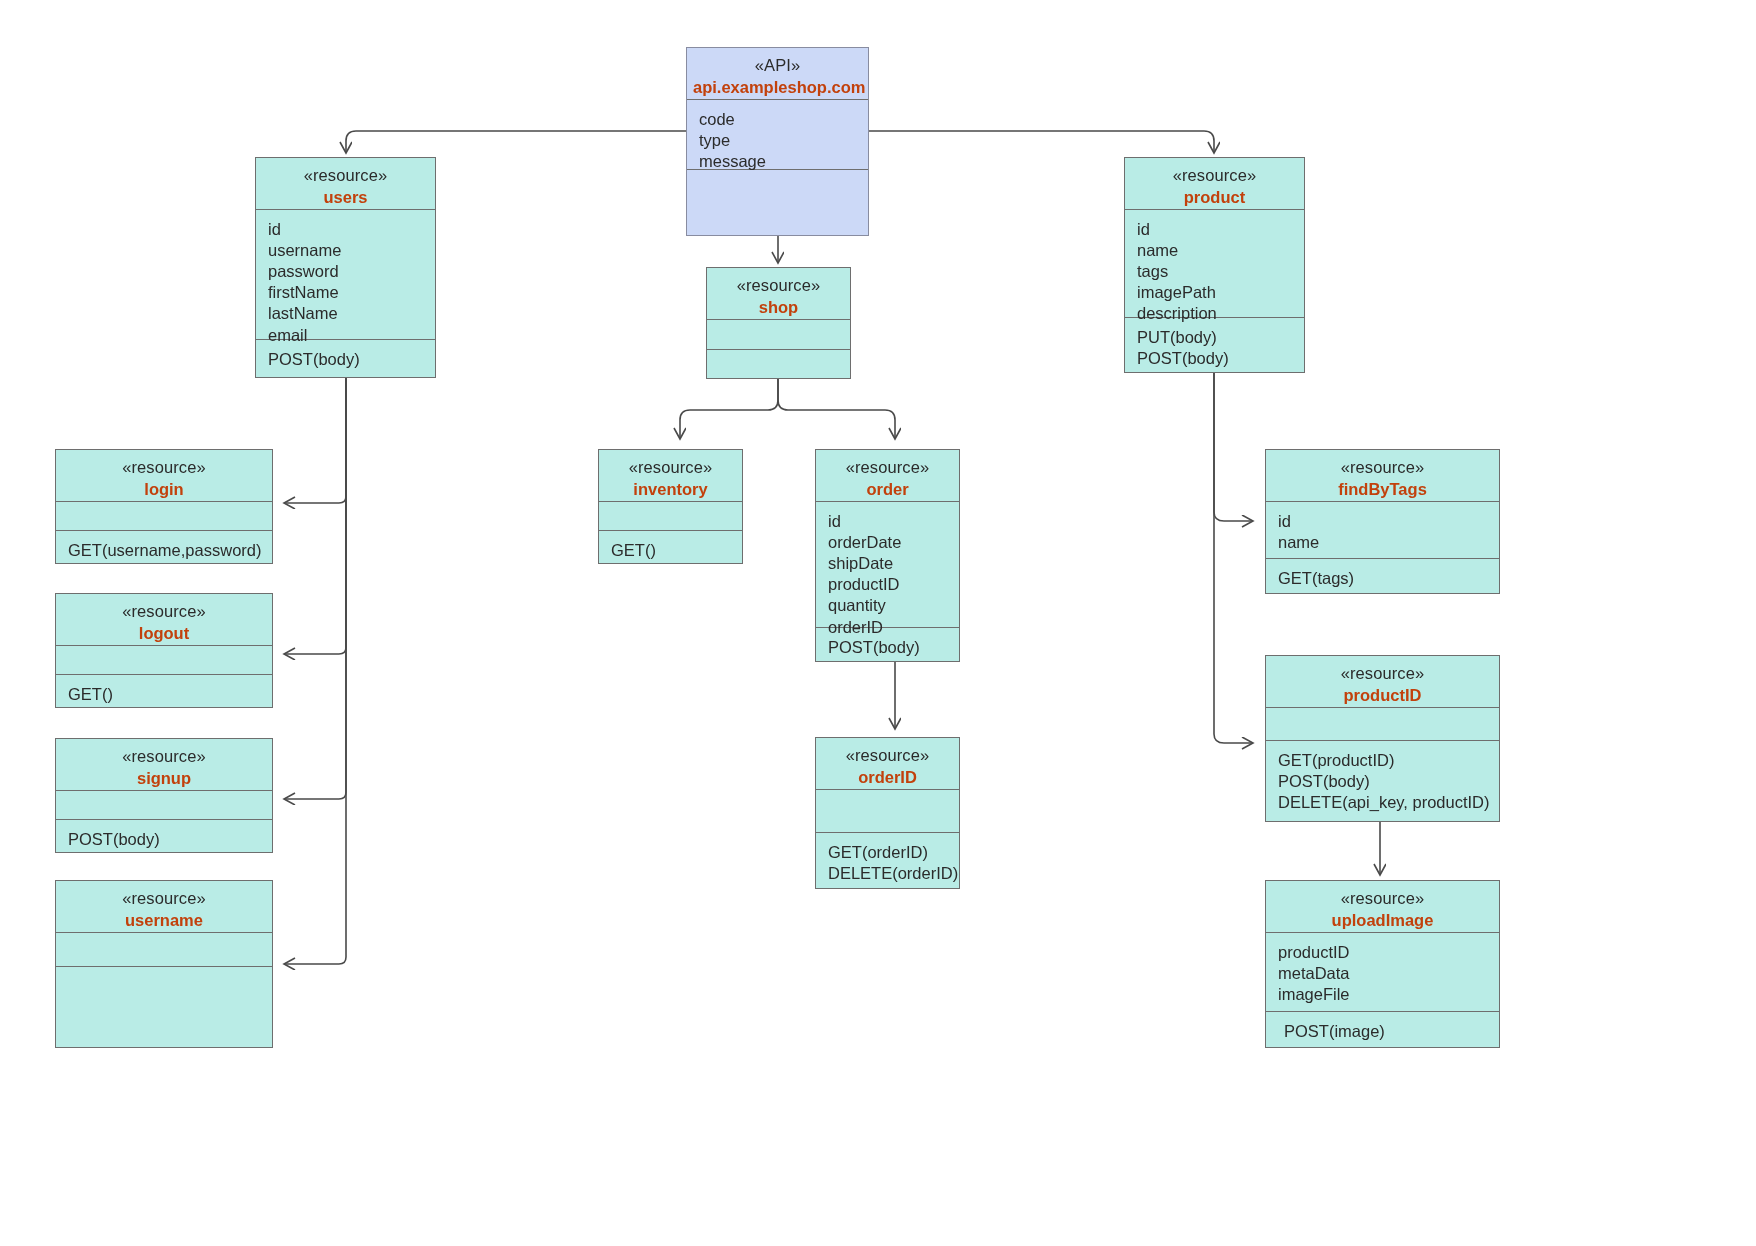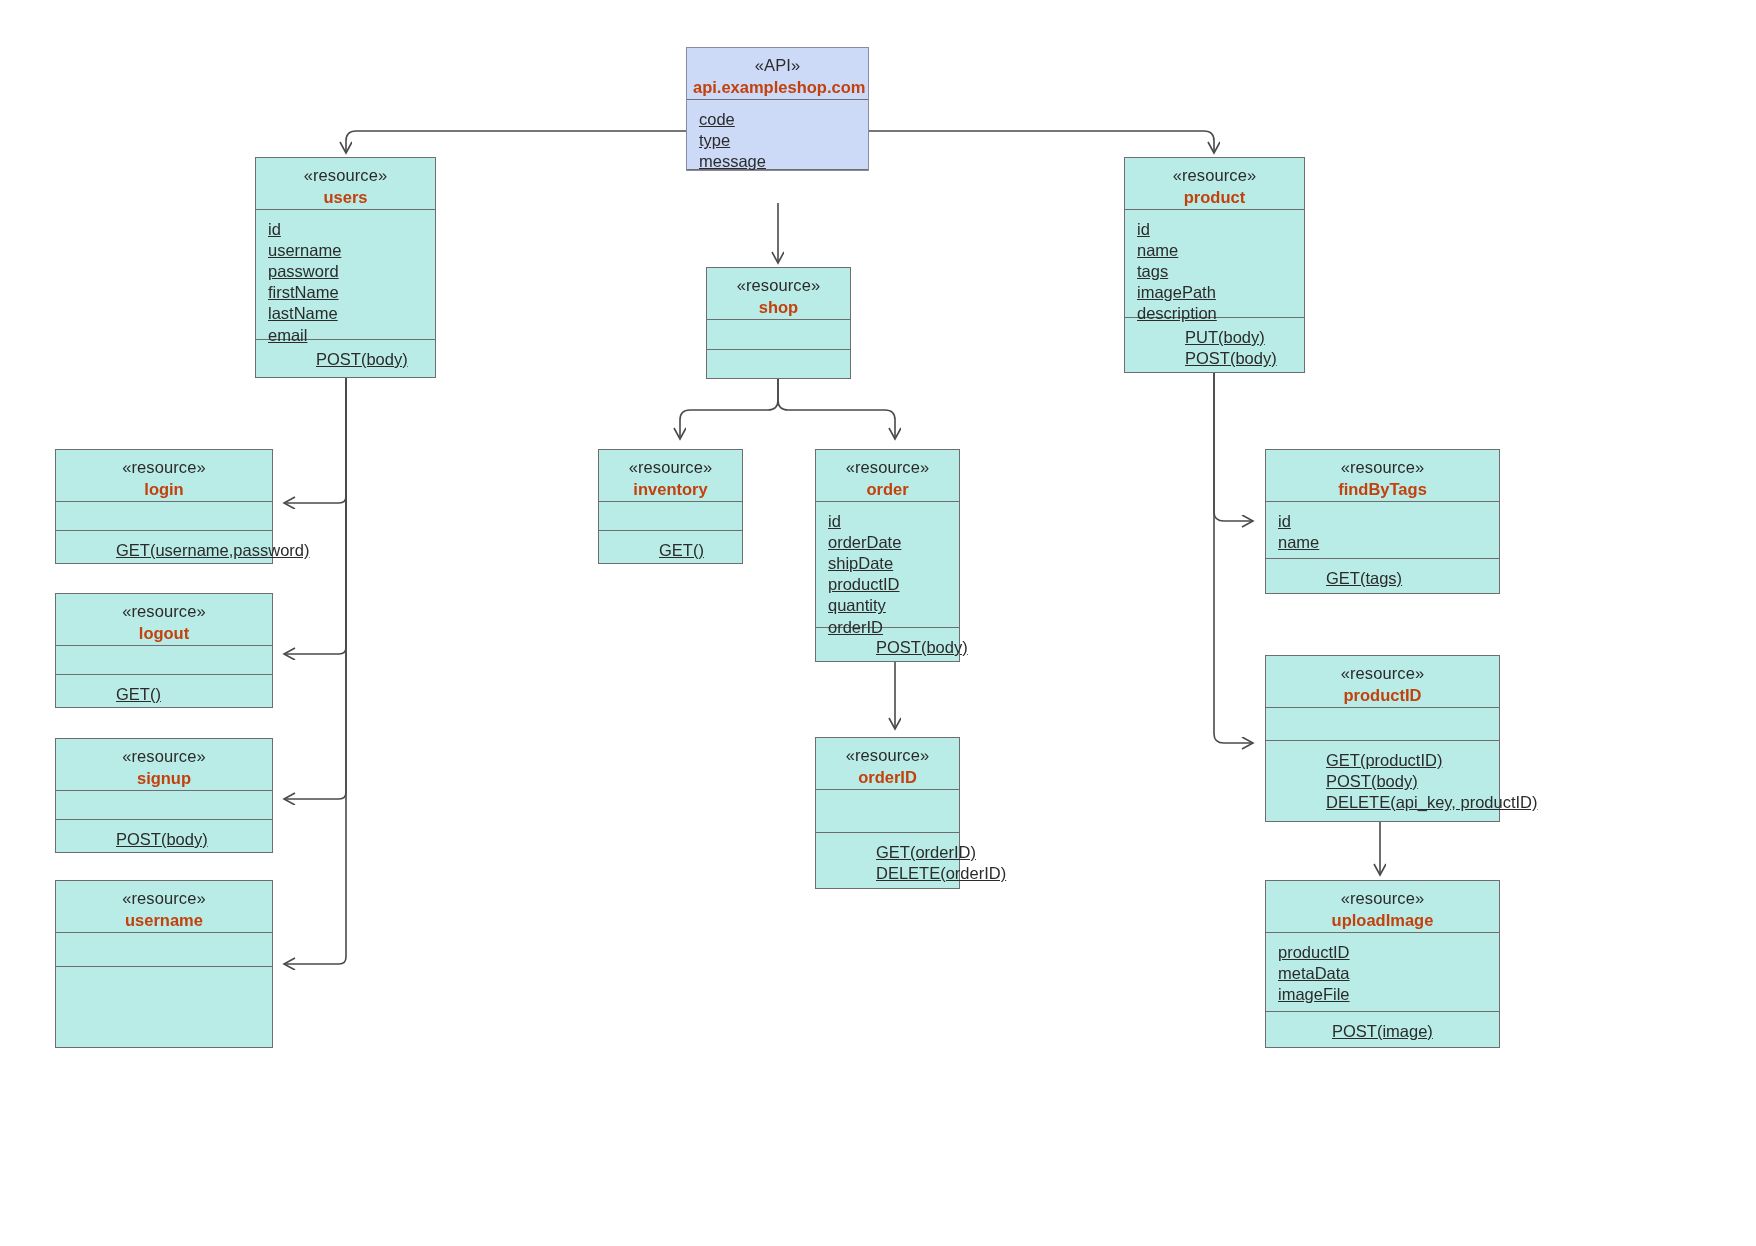--- a/index.html
+++ b/index.html
@@ -30,21 +30,21 @@
     z-index: 5;
   }
   .uml.api {
     background: #ccd9f7;
     border-color: #888ca0;
   }
   .sect {
     box-sizing: border-box;
     border-bottom: 1.4px solid #6e6e6e;
   }
-  .sect.last { border-bottom: none; margin-left: 48px; }
+  .sect.last { border-bottom: none; }
   .hdr {
     text-align: center;
     padding: 7px 6px 8px 6px;
     line-height: 1.32;
   }
   .stereo {
     font-size: 16.5px;
     color: #2b2b2b;
     letter-spacing: 0.1px;
   }
@@ -52,21 +52,21 @@
     font-size: 16.5px;
     font-weight: bold;
     color: #c2410c;
   }
   .attrs, .ops {
     padding: 9px 12px 10px 12px;
     font-size: 16.5px;
     color: #2b2b2b;
     line-height: 1.28;
   }
-  .attrs div, .ops div { white-space: nowrap; text-decoration: underline; }
+  .attrs div, .ops div { white-space: nowrap; }
 </style>
 </head>
 <body>
 
 <div id="canvas">
 
   <svg id="edges" viewBox="0 0 1756 1246">
     <defs>
       <marker id="arrow" markerWidth="16" markerHeight="16" refX="11" refY="6" orient="auto" markerUnits="userSpaceOnUse">
         <path d="M1,0 L12,6 L1,12" fill="none" stroke="#4a4a4a" stroke-width="1.6"></path>
@@ -90,21 +90,21 @@
 
       <path d="M895,662 L895,728" marker-end="url(#arrow)"></path>
 
       <path d="M1214,373 L1214,512 Q1214,521 1224,521 L1252,521" marker-end="url(#arrow)"></path>
       <path d="M1214,373 L1214,734 Q1214,743 1224,743 L1252,743" marker-end="url(#arrow)"></path>
 
       <path d="M1380,822 L1380,874" marker-end="url(#arrow)"></path>
     </g>
   </svg>
 
-  <div class="uml api" style="left:686px; top:47px; width:183px; height:124px;">
+  <div class="uml api" style="left:686px; top:47px; width:183px; height:189px;">
     <div class="sect hdr" style="height:52px;">
       <div class="stereo">«API»</div>
       <div class="nm">api.exampleshop.com</div>
     </div>
     <div class="sect attrs" style="height:70px;">
       <div>code</div>
       <div>type</div>
       <div>message</div>
     </div>
     <div class="sect ops last" style="height:32px;"></div>

